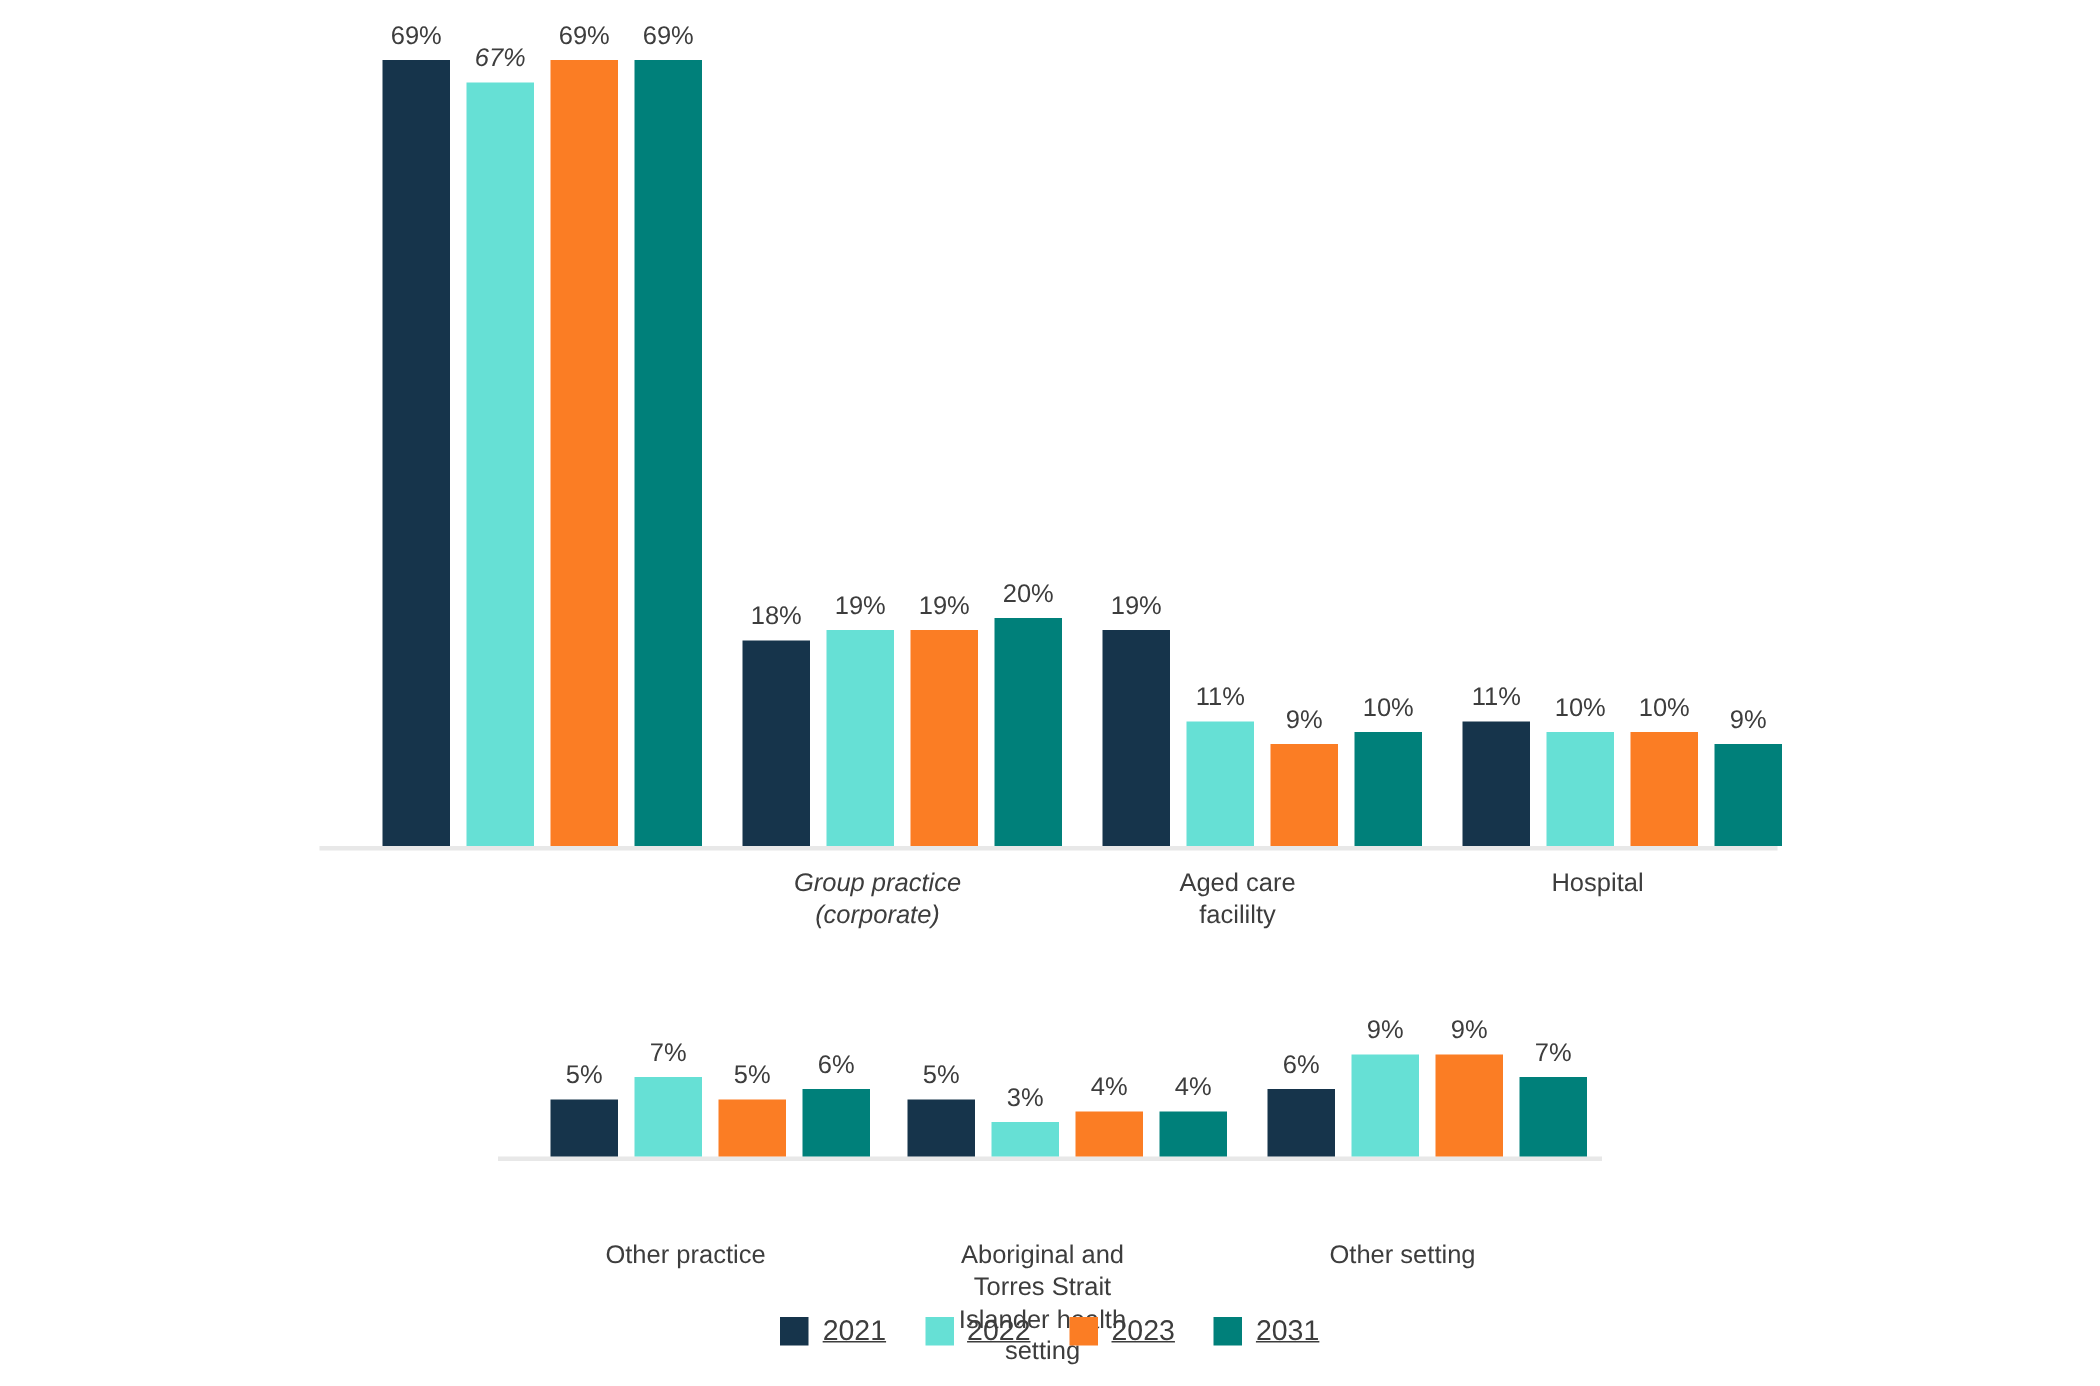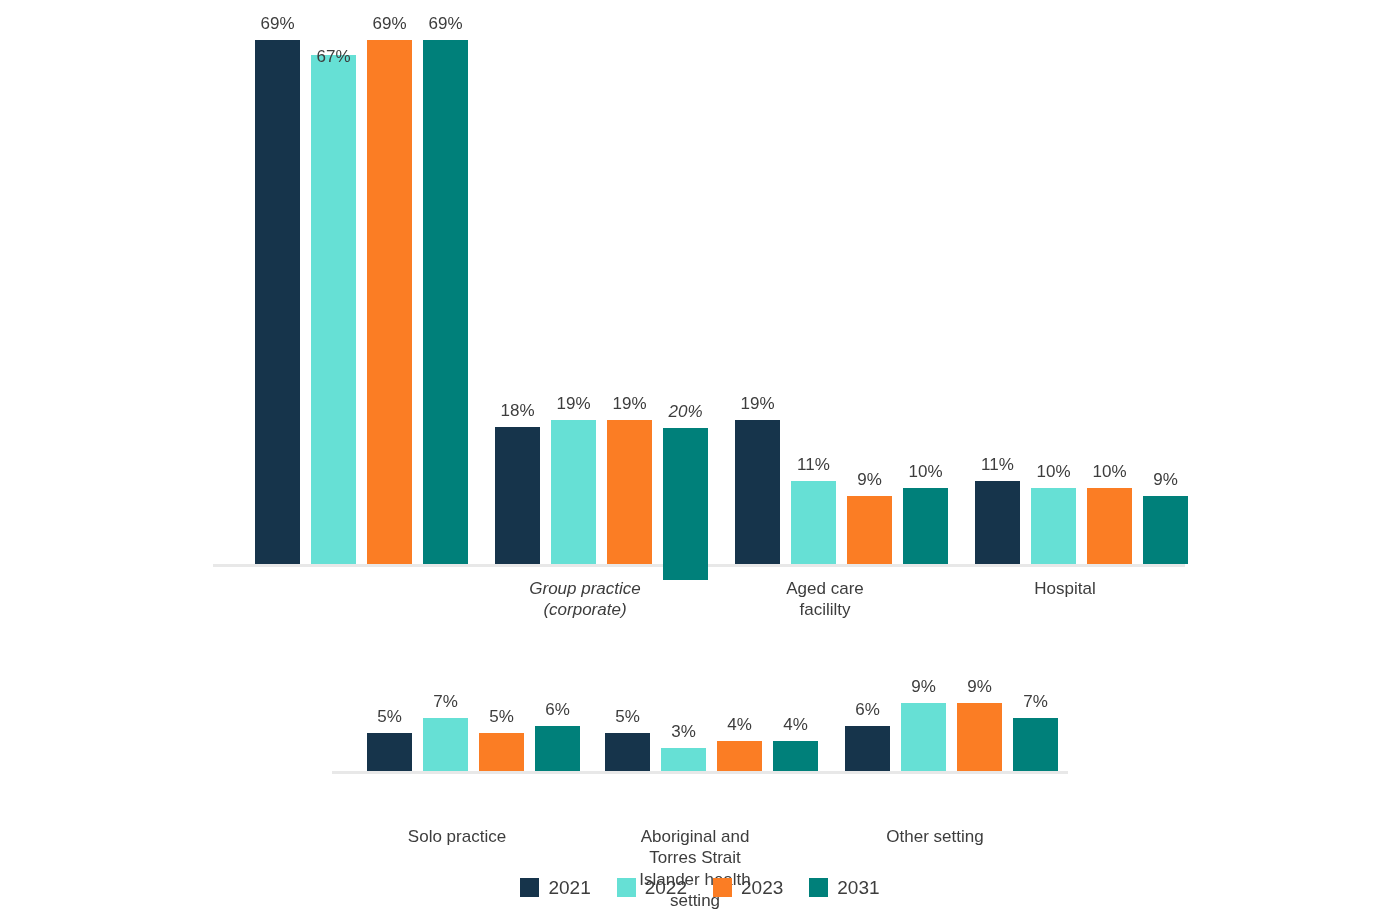--- a/index.html
+++ b/index.html
@@ -89,20 +89,21 @@
   
   #legend {
     position: absolute;
     left: 0;
     top: 878px;
     width: 1400px;
     display: flex;
     justify-content: center;
     align-items: center;
     gap: 26px;
+    text-decoration: underline;
   }
   .legend-item {
     display: flex;
     align-items: center;
     gap: 9px;
   }
   .legend-swatch {
     width: 19px;
     height: 19px;
     display: inline-block;
@@ -120,21 +121,21 @@
 
   <div class="panel" id="panel-top">
     <div class="axis-line" style="left:213px; top:564px; width:972px;"></div>
 
     <div class="group" style="position:absolute; left:233px; top:20px; width:224px; height:544px;">
       <div class="bar-slot" style="position:absolute;left:22px;width:45px;bottom:0;top:0;">
         <div class="bar-label" style="bottom:532px;">69%</div>
         <div class="bar" style="height:524px;background:#16344b;"></div>
       </div>
       <div class="bar-slot" style="position:absolute;left:78px;width:45px;bottom:0;top:0;">
-        <div class="bar-label" style="bottom:499px;">67%</div>
+        <div class="bar-label" style="bottom:517px;font-style:italic;">67%</div>
         <div class="bar" style="height:509px;background:#66e0d5;"></div>
       </div>
       <div class="bar-slot" style="position:absolute;left:134px;width:45px;bottom:0;top:0;">
         <div class="bar-label" style="bottom:532px;">69%</div>
         <div class="bar" style="height:524px;background:#fb7d24;"></div>
       </div>
       <div class="bar-slot" style="position:absolute;left:190px;width:45px;bottom:0;top:0;">
         <div class="bar-label" style="bottom:532px;">69%</div>
         <div class="bar" style="height:524px;background:#00807a;"></div>
       </div>
@@ -146,21 +147,21 @@
         <div class="bar" style="height:137px;background:#16344b;"></div>
       </div>
       <div class="bar-slot" style="position:absolute;left:78px;width:45px;bottom:0;top:0;">
         <div class="bar-label" style="bottom:152px;">19%</div>
         <div class="bar" style="height:144px;background:#66e0d5;"></div>
       </div>
       <div class="bar-slot" style="position:absolute;left:134px;width:45px;bottom:0;top:0;">
         <div class="bar-label" style="bottom:152px;">19%</div>
         <div class="bar" style="height:144px;background:#fb7d24;"></div>
       </div>
-      <div class="bar-slot" style="position:absolute;left:190px;width:45px;bottom:0;top:16px;font-style:italic;">
+      <div class="bar-slot" style="position:absolute;left:190px;width:45px;bottom:0;top:0;">
         <div class="bar-label" style="bottom:160px;">20%</div>
         <div class="bar" style="height:152px;background:#00807a;"></div>
       </div>
       <div class="cat-label" style="top:558px; left:112px;font-style:italic;">Group practice (corporate)</div>
     </div>
 
     <div class="group" style="position:absolute; left:713px; top:20px; width:224px; height:544px;">
       <div class="bar-slot" style="position:absolute;left:22px;width:45px;bottom:0;top:0;">
         <div class="bar-label" style="bottom:152px;">19%</div>
         <div class="bar" style="height:144px;background:#16344b;"></div>
@@ -214,21 +215,21 @@
         <div class="bar" style="height:53px;background:#66e0d5;"></div>
       </div>
       <div class="bar-slot" style="position:absolute;left:134px;width:45px;bottom:0;top:0;">
         <div class="bar-label" style="bottom:46px;">5%</div>
         <div class="bar" style="height:38px;background:#fb7d24;"></div>
       </div>
       <div class="bar-slot" style="position:absolute;left:190px;width:45px;bottom:0;top:0;">
         <div class="bar-label" style="bottom:53px;">6%</div>
         <div class="bar" style="height:45px;background:#00807a;"></div>
       </div>
-      <div class="cat-label" style="top:148px; left:112px;">Solo practice</div>
+      <div class="cat-label" style="top:148px; left:112px;">Other practice</div>
     </div>
 
     <div class="group" style="position:absolute; left:583px; top:60px; width:224px; height:93px;">
       <div class="bar-slot" style="position:absolute;left:22px;width:45px;bottom:0;top:0;">
         <div class="bar-label" style="bottom:46px;">5%</div>
         <div class="bar" style="height:38px;background:#16344b;"></div>
       </div>
       <div class="bar-slot" style="position:absolute;left:78px;width:45px;bottom:0;top:0;">
         <div class="bar-label" style="bottom:31px;">3%</div>
         <div class="bar" style="height:23px;background:#66e0d5;"></div>

